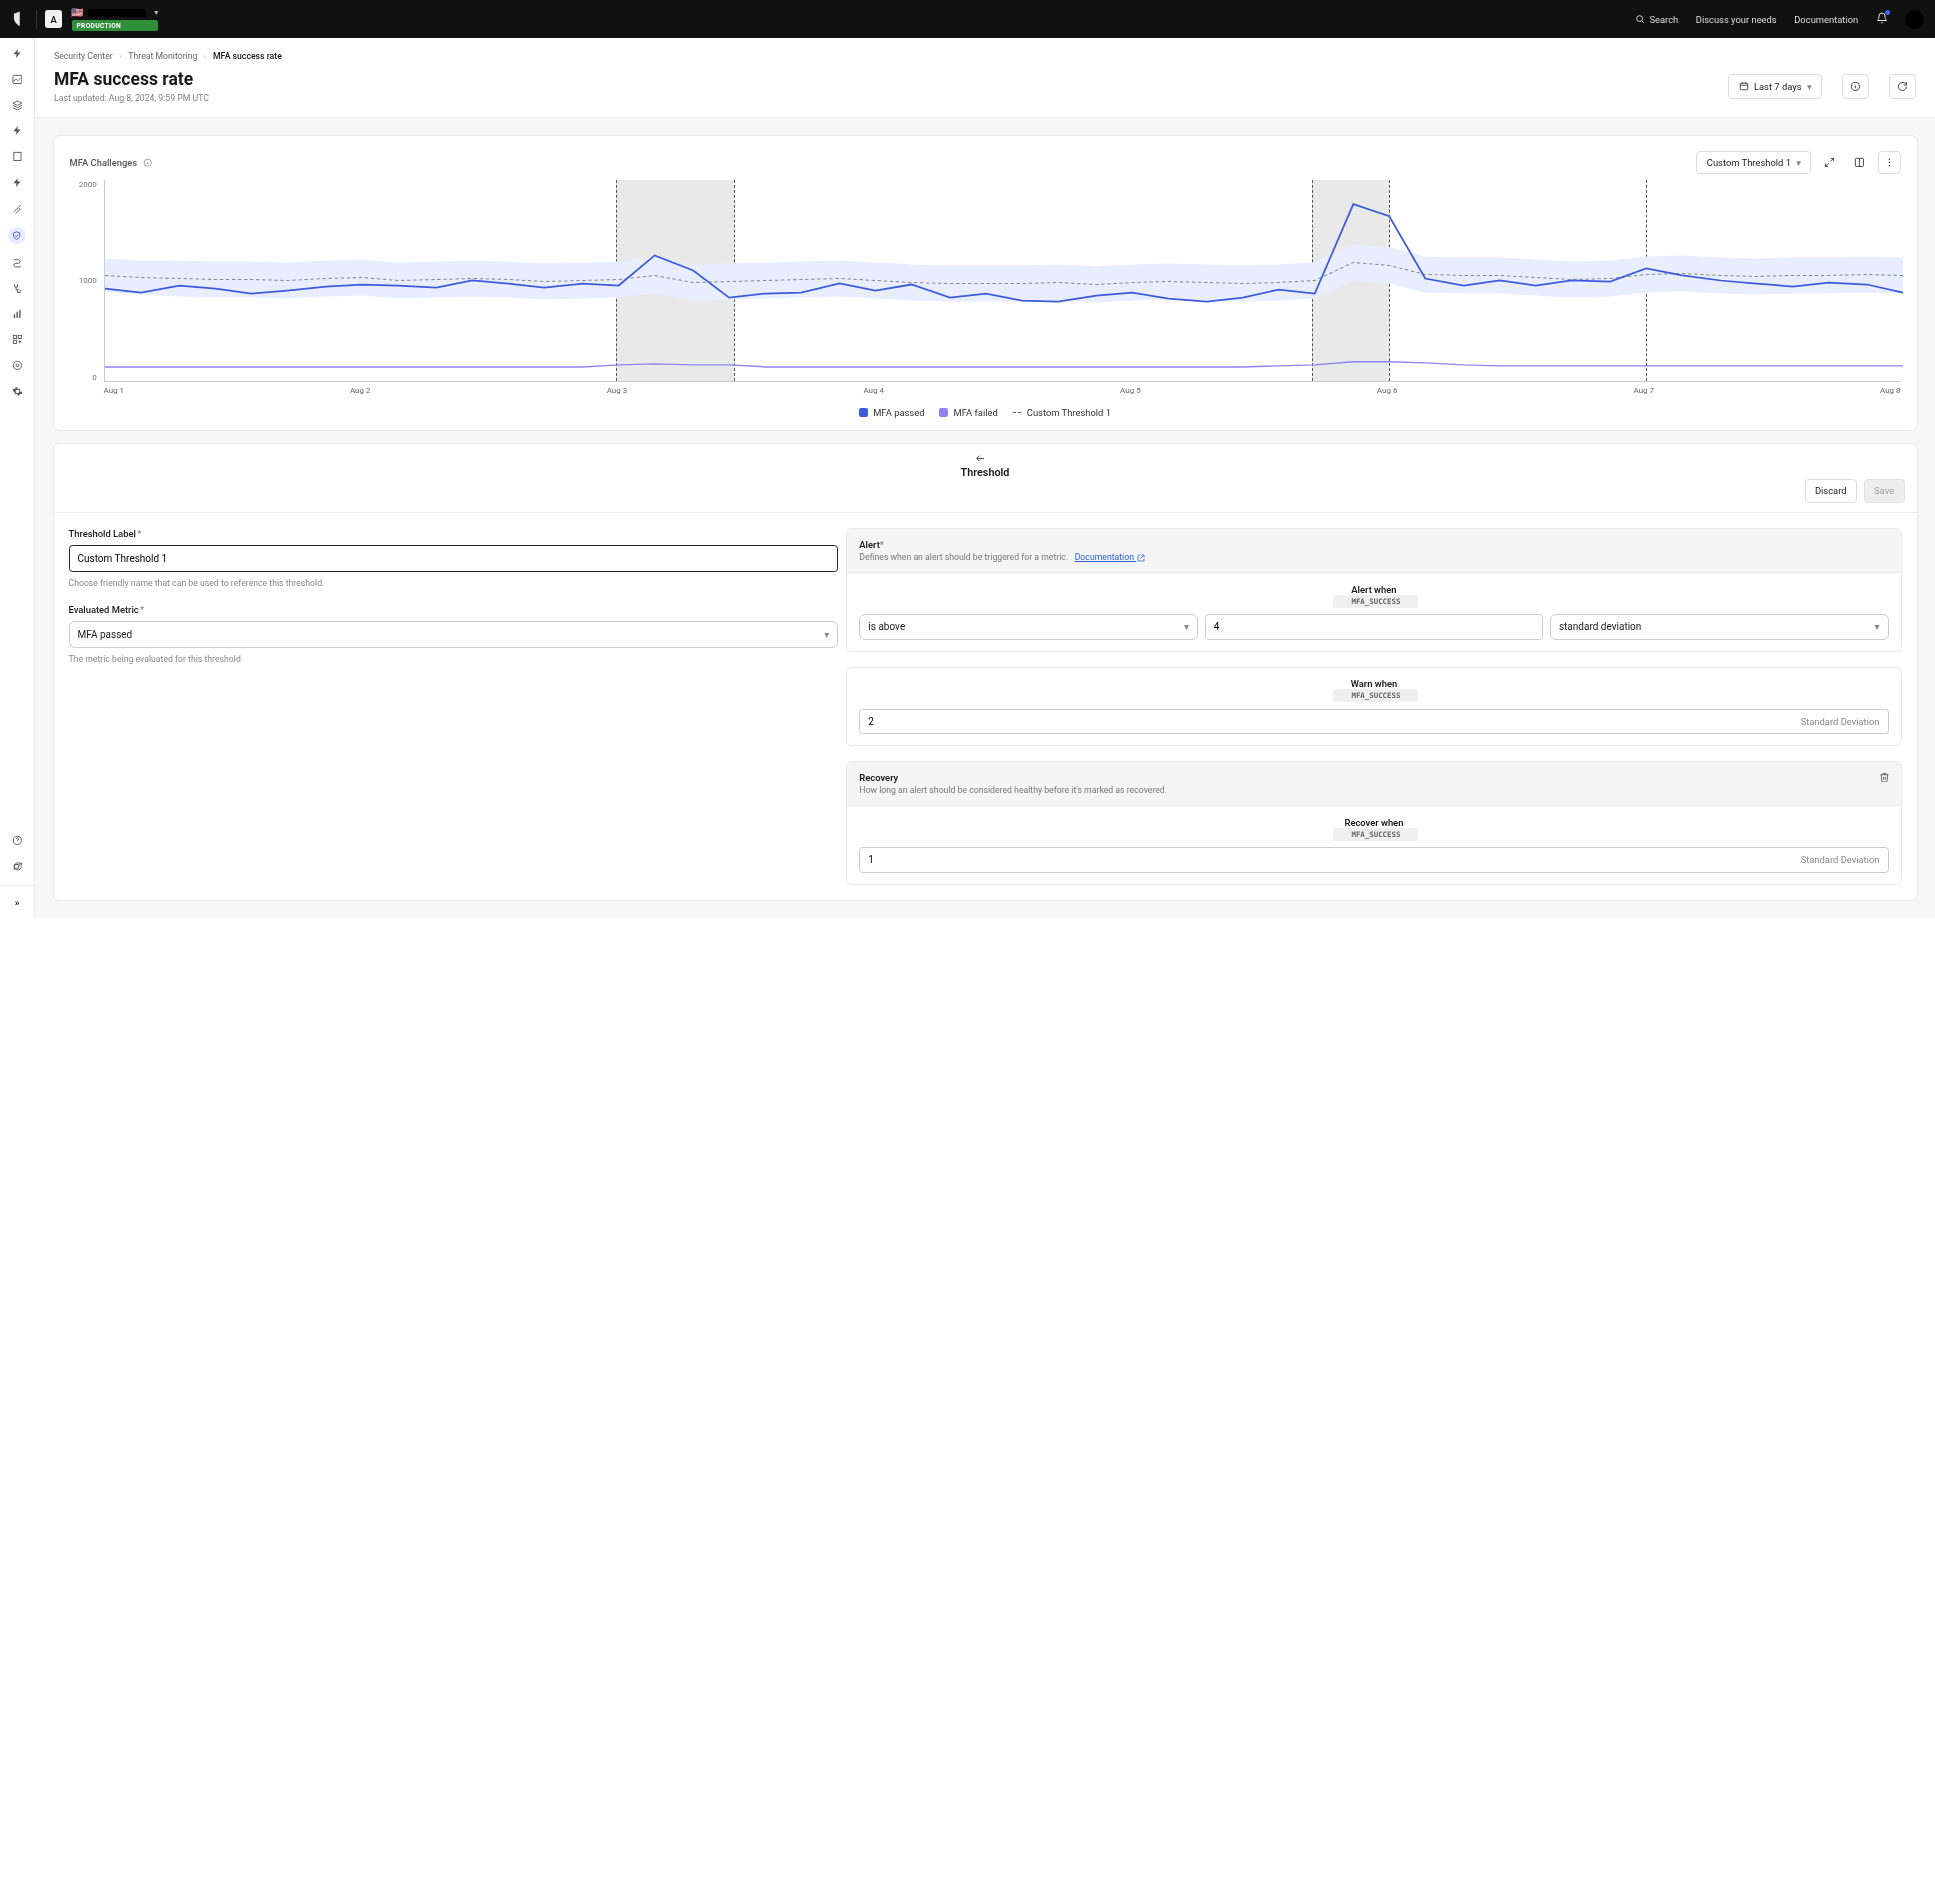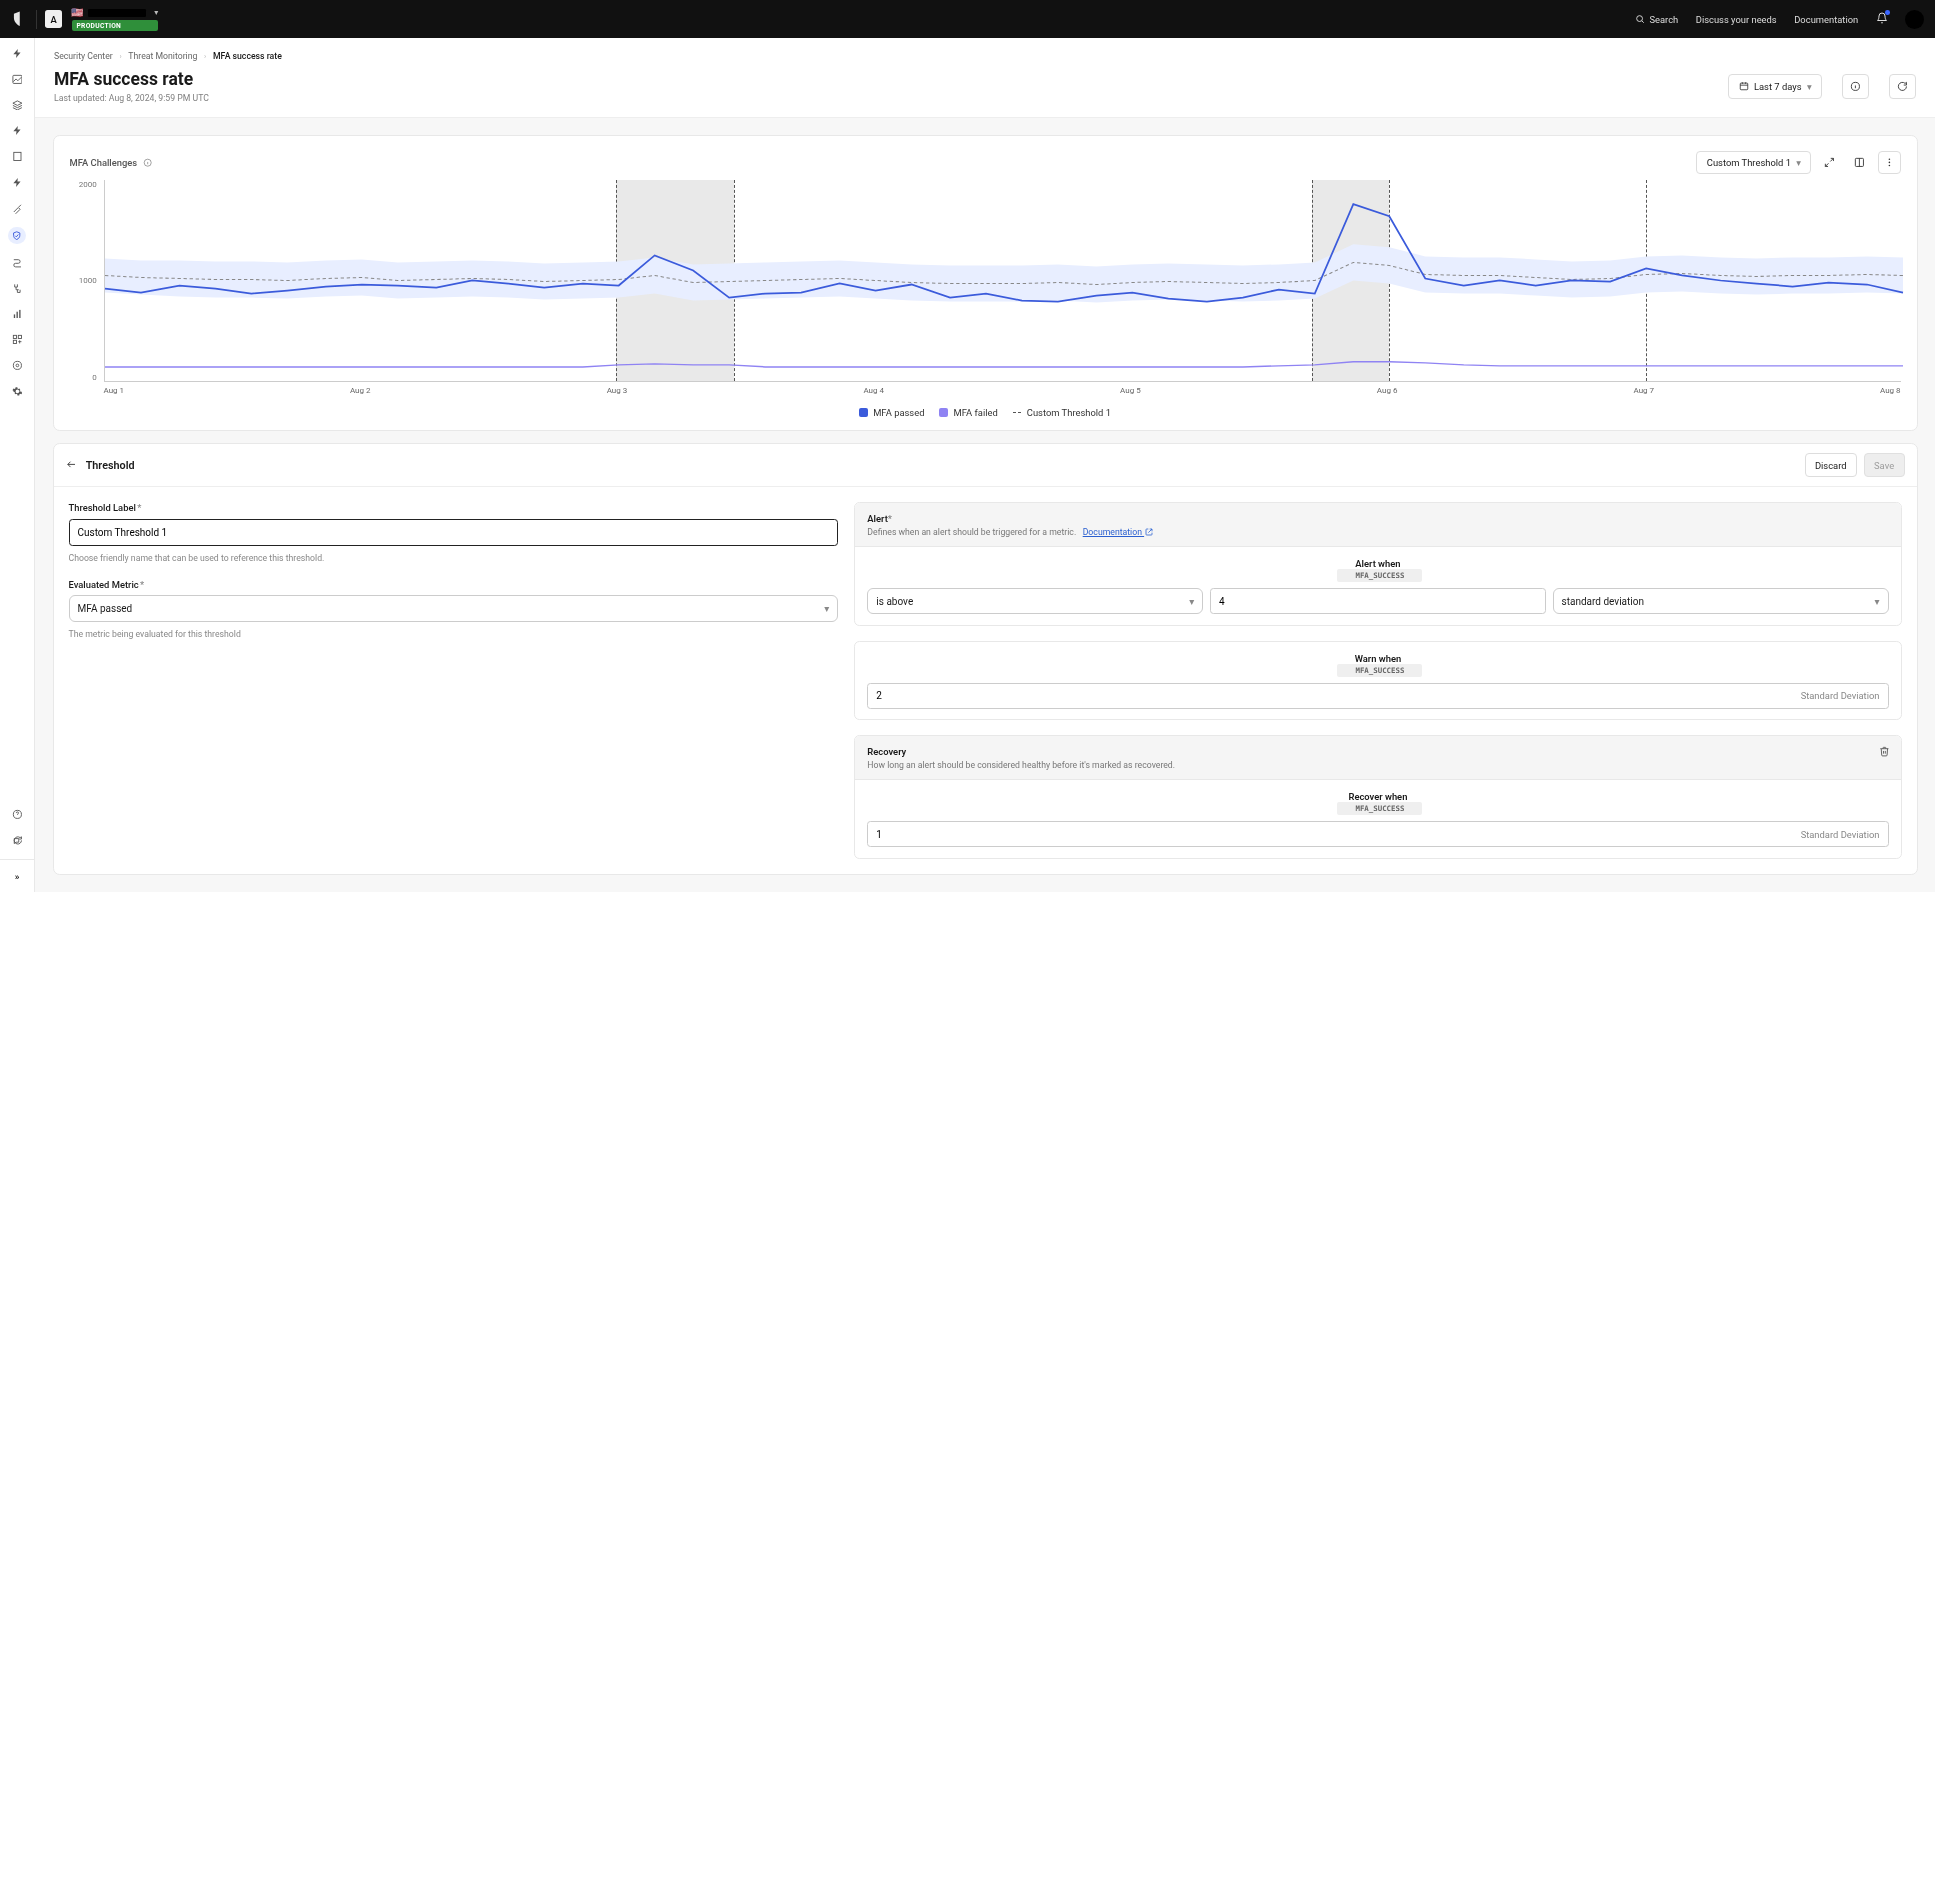--- a/index.html
+++ b/index.html
@@ -331,28 +331,29 @@
       margin-top: 12px;
       border: 0.7px solid #e8e8e8;
       border-radius: 6.7px;
       overflow: hidden;
     }
     .thresh-head {
       display: flex;
       align-items: center;
       padding: 9.4px 12px;
       border-bottom: 0.7px solid #eee;
+      flex-direction: column;
     }
     .thresh-head .back { margin-right: 9.4px; cursor: pointer; }
     .thresh-title { font-size: 10.8px; font-weight: 600; }
     .thresh-head-actions { margin-left: auto; display: flex; gap: 6.7px; }
 
     .thresh-body {
       display: flex;
-      gap: 16px;
+      gap: 8px;
       padding: 15px;
     }
     .col-left { width: 42%; }
     .col-right { flex: 1; display: flex; flex-direction: column; gap: 15px; }
 
     .form-label {
       font-size: 9.4px;
       font-weight: 500;
       margin-bottom: 5.4px;
       color: #1a1a1a;

